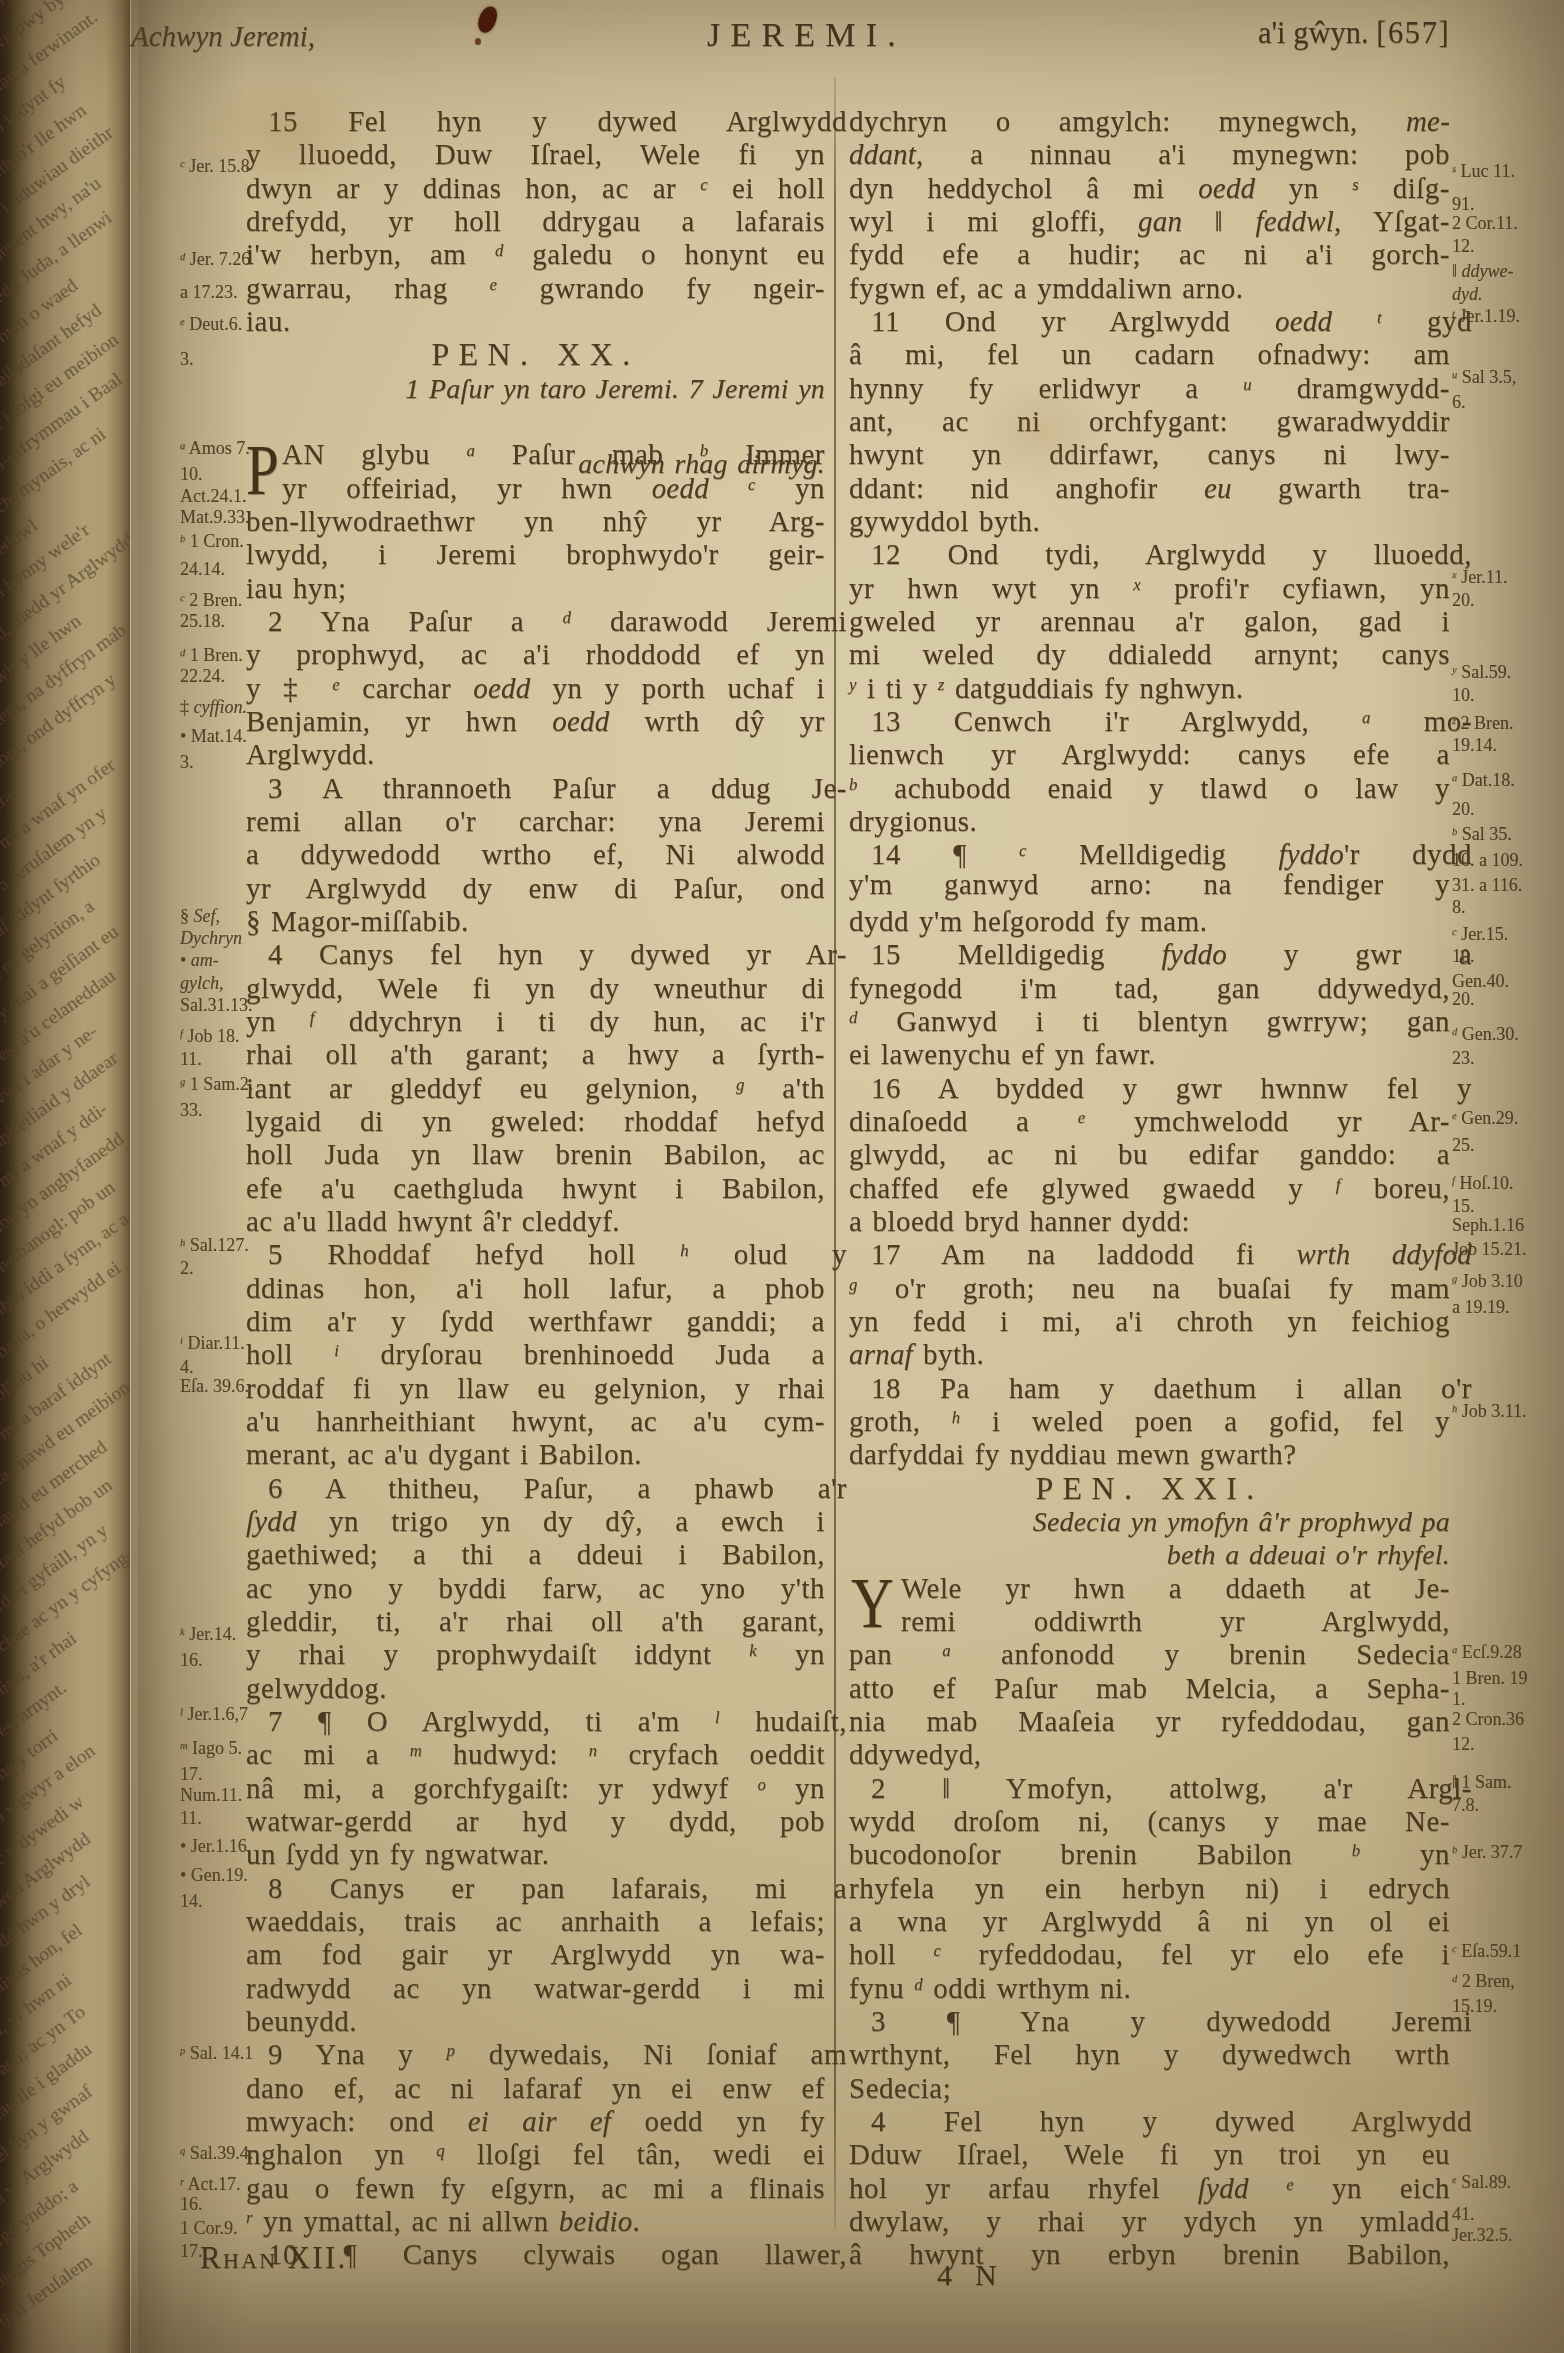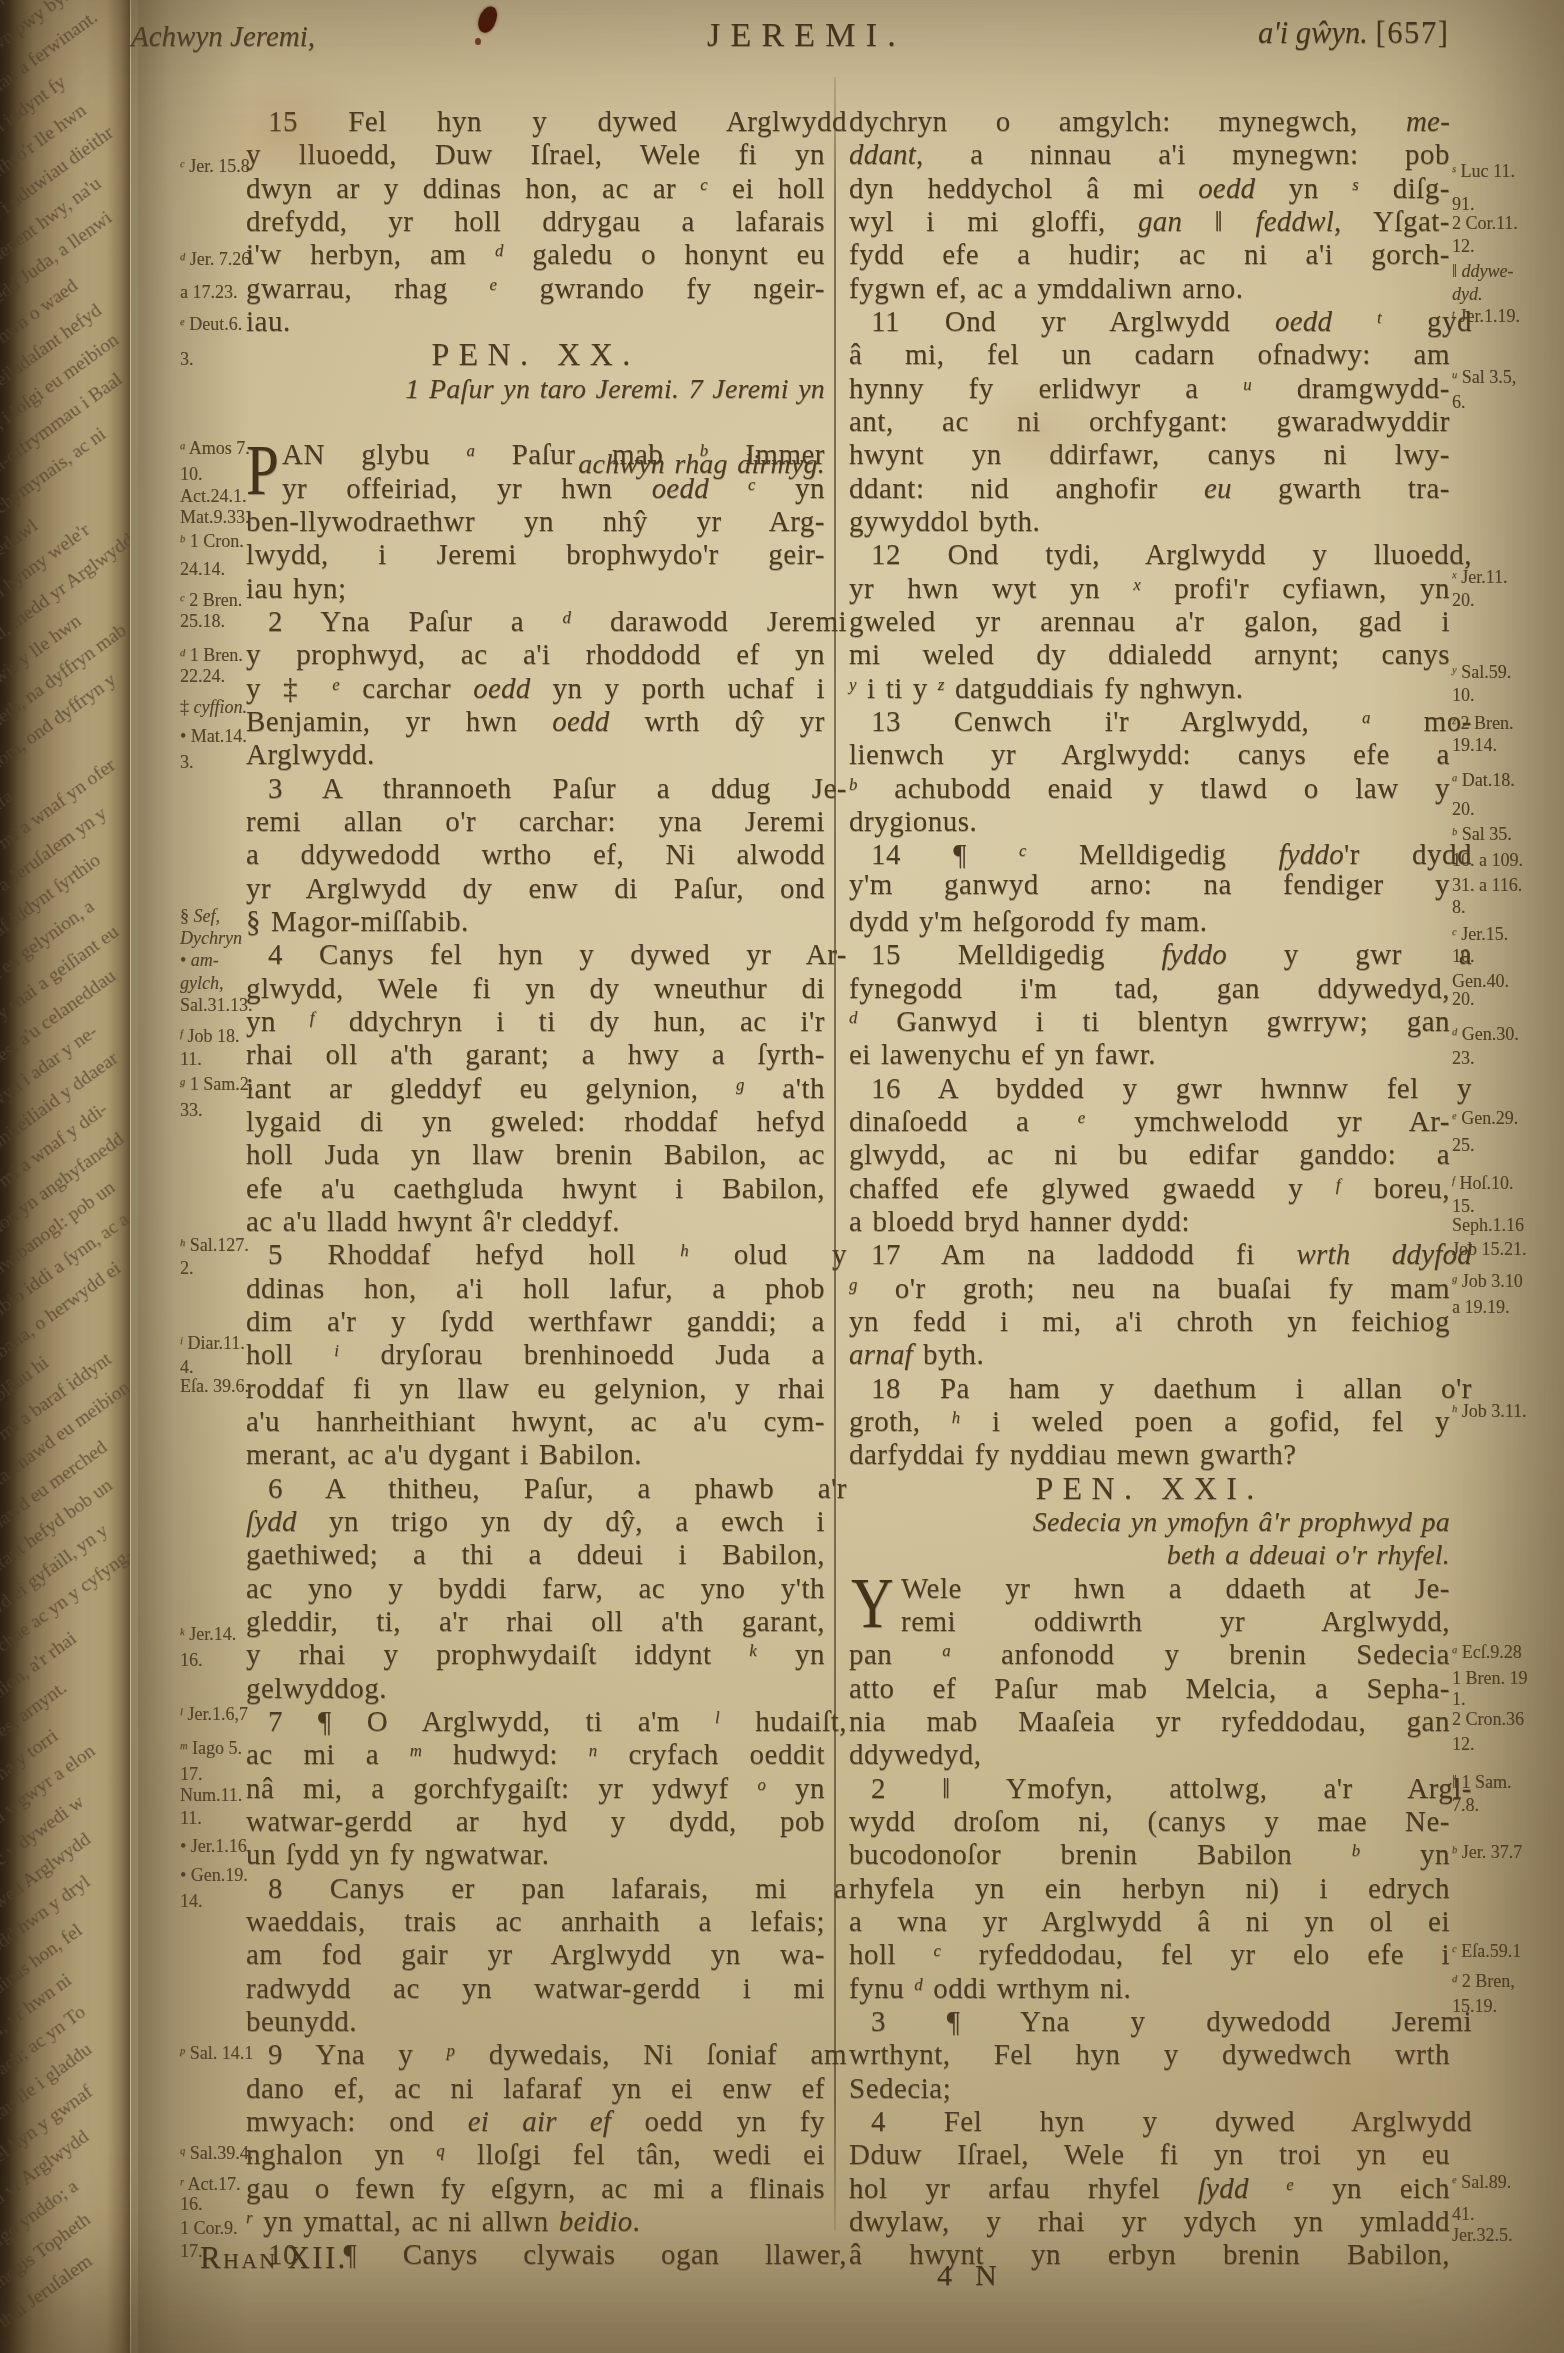--- a/index.html
+++ b/index.html
@@ -29,21 +29,21 @@
   .blot{position:absolute;left:479px;top:6.3px;width:17px;height:27px;background:#4a150a;
     border-radius:60% 40% 55% 45%;transform:rotate(14deg);box-shadow:0 0 3.1px rgba(74,21,10,.6);}
   .blot2{position:absolute;left:475px;top:38px;width:5.5px;height:7px;background:#5a2010;border-radius:50%;opacity:.8;}
 
   .ink{color:#4c3a22;text-shadow:0.3px 0.5px 0.5px rgba(60,40,20,.35);}
   
   .hdr{position:absolute;white-space:nowrap;}
   .hdr-left{left:131px;top:20.3px;font-size:29px;font-style:italic;color:#53402a;}
   .hdr-center{left:707px;top:15.6px;font-size:34px;letter-spacing:10.2px;color:#46351f;}
   .hdr-right{left:1258px;top:15.6px;font-size:30.5px;color:#46351f;}
-  .hdr-right .it{font-style:italic;}
+  .hdr-right .it{}
   .hdr-right .pg{font-style:normal;letter-spacing:1.6px;}
 
   
   .divider{position:absolute;left:834px;top:77px;width:2.3px;height:2153px;
     background:linear-gradient(rgba(70,53,30,.15),rgba(70,53,30,.62) 6%,rgba(70,53,30,.62) 94%,rgba(70,53,30,.15));}
 
   
   .line{position:absolute;height:34px;font-size:29px;line-height:33px;white-space:normal;
     word-spacing:2.3px;letter-spacing:0.5px;}
   .lc{left:246px;width:579px;}

